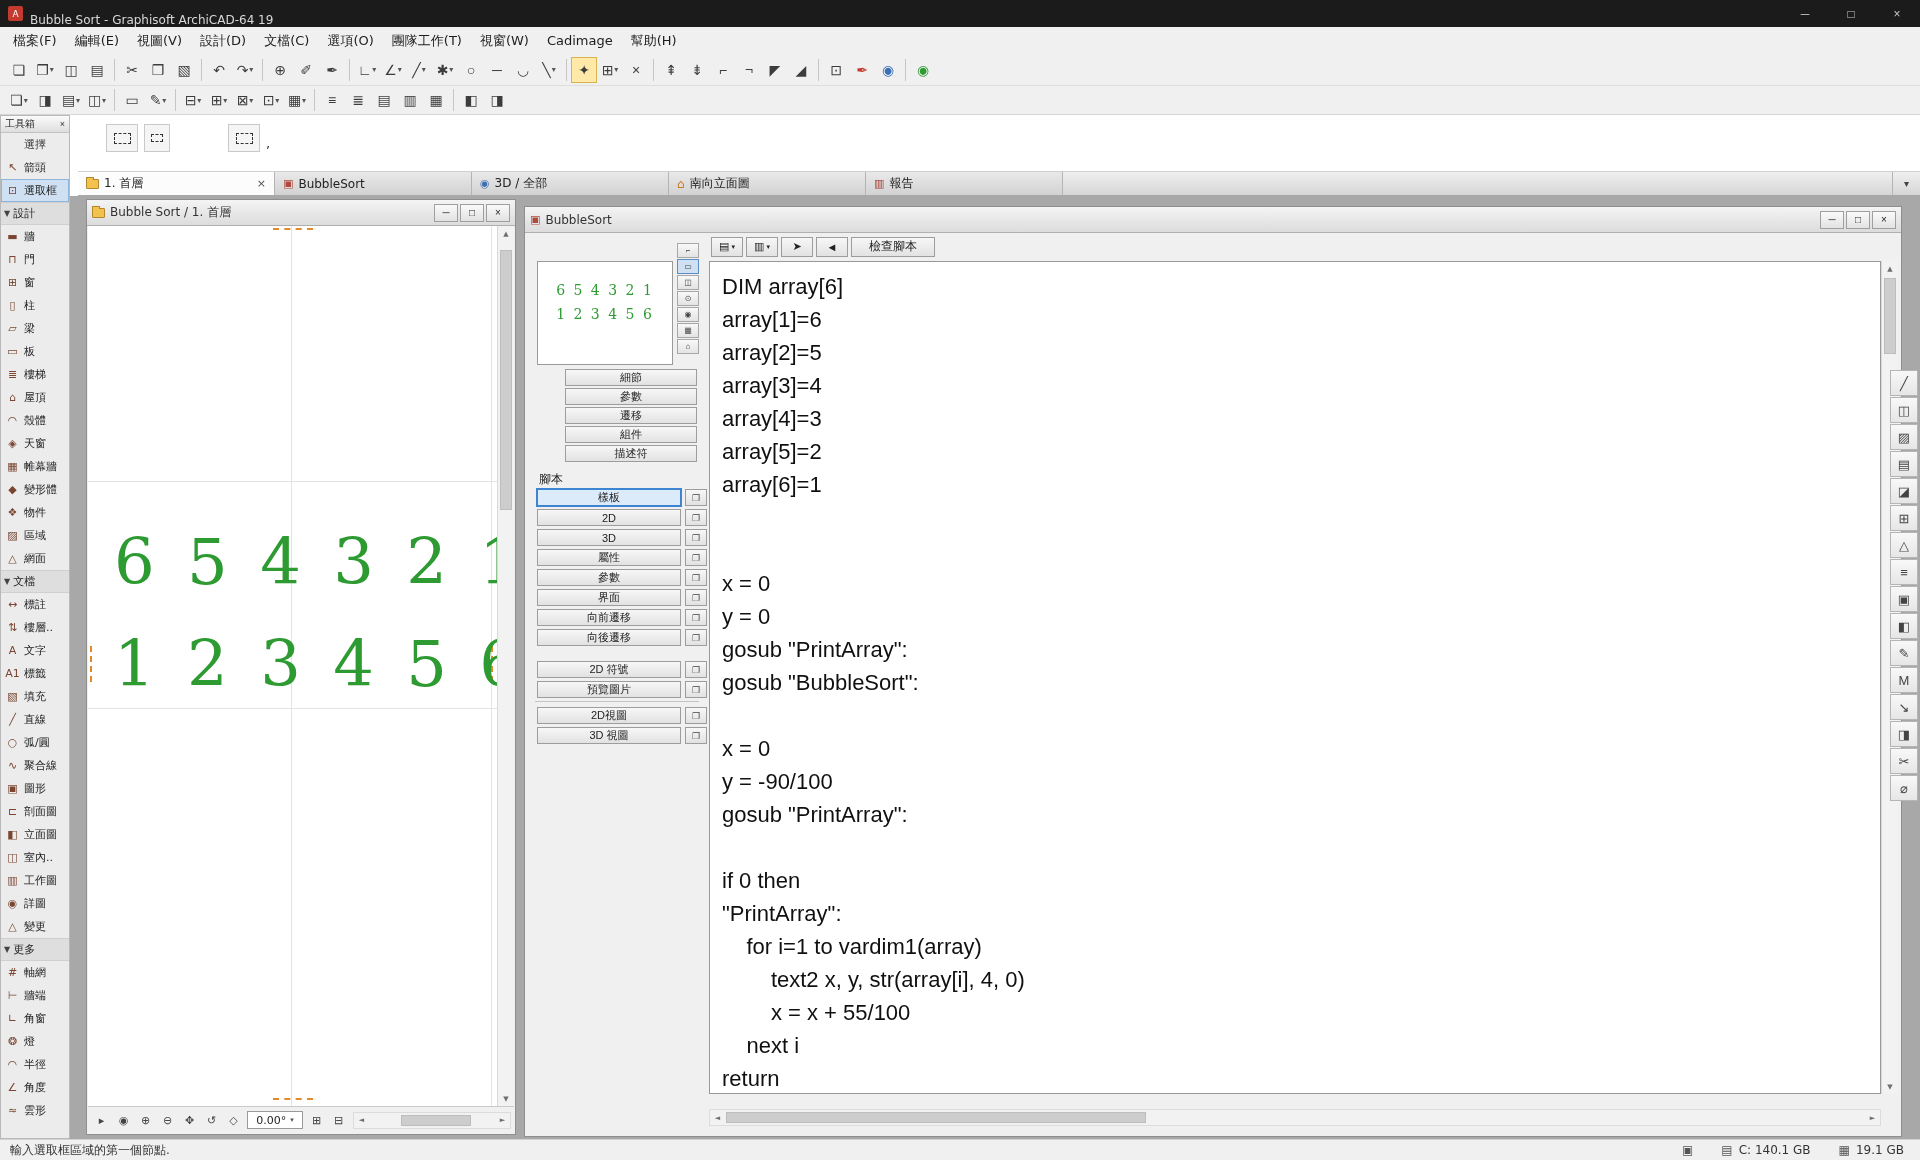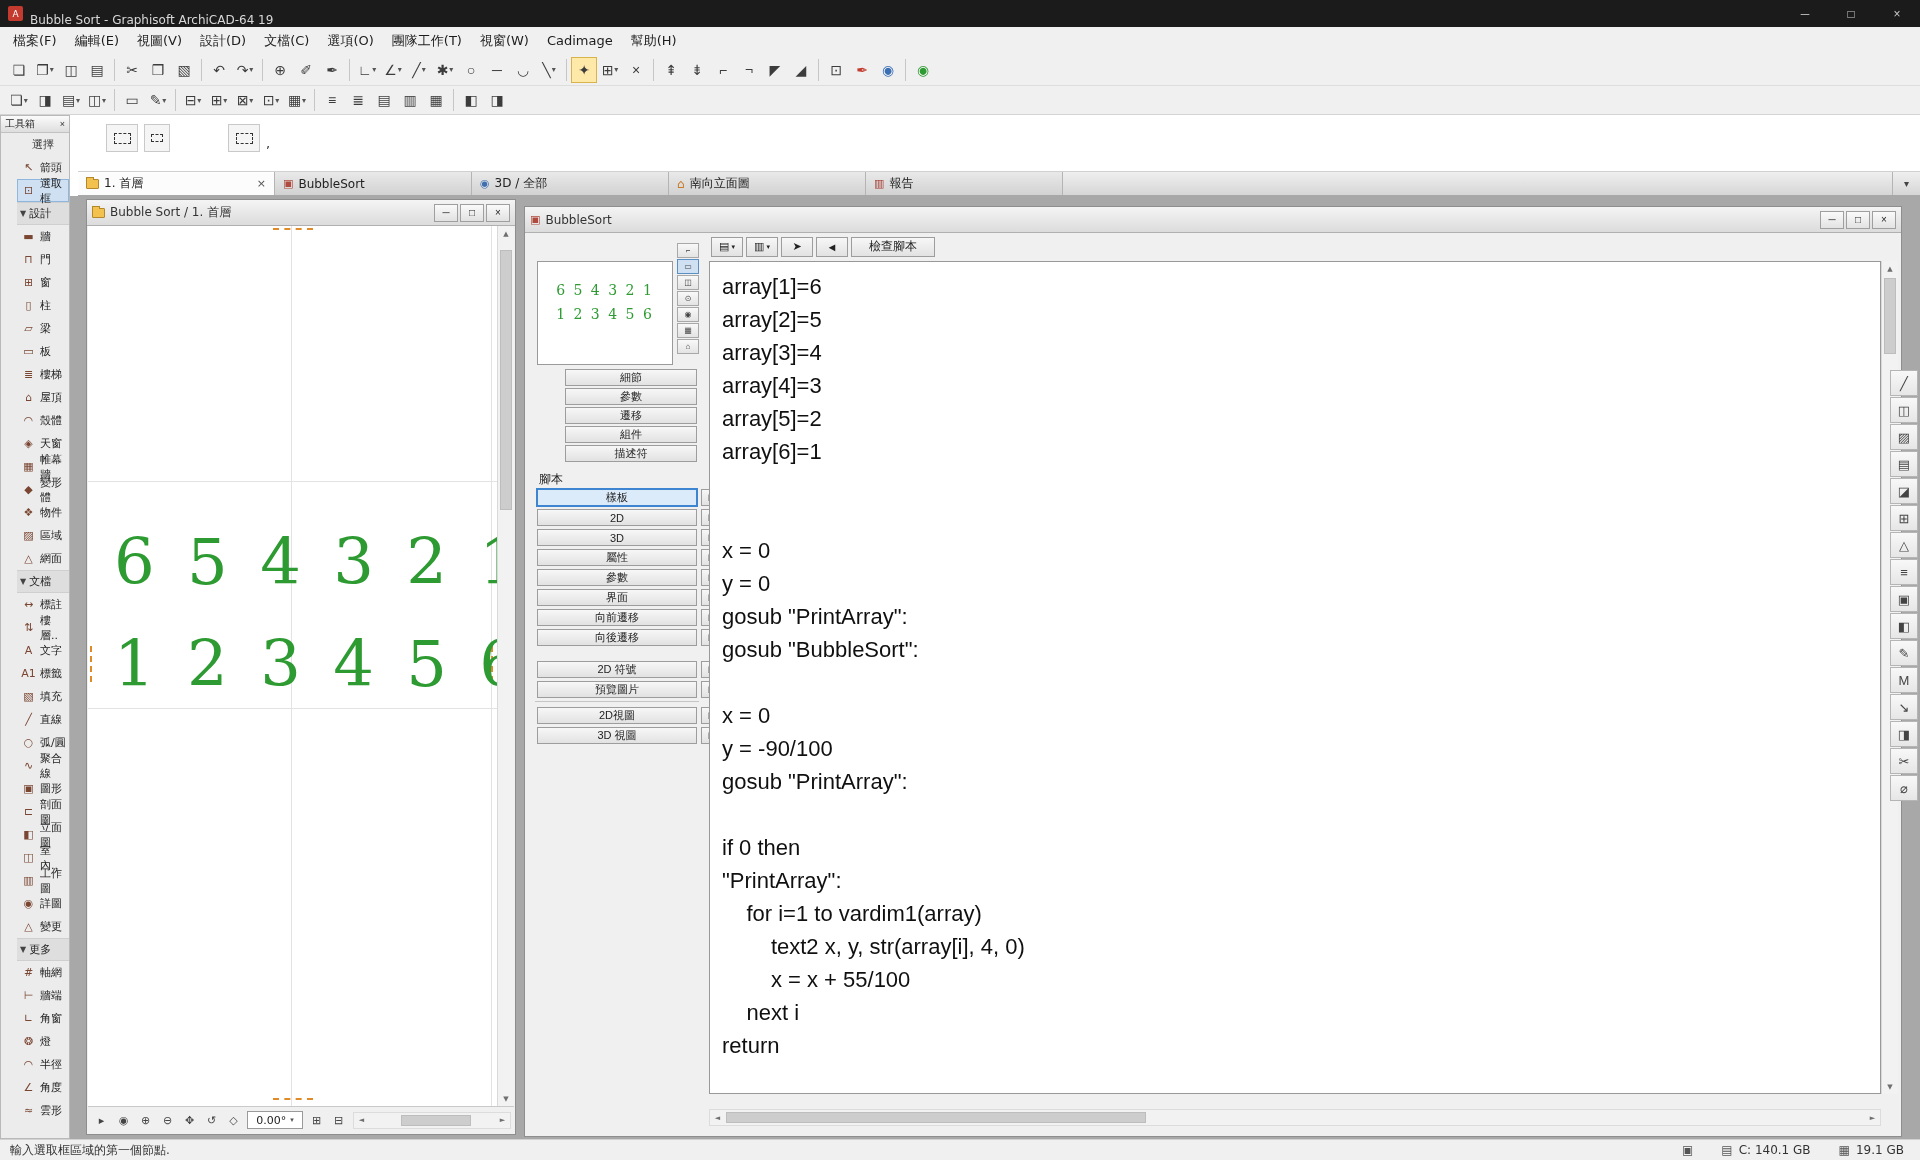--- a/index.html
+++ b/index.html
@@ -21,21 +21,21 @@
   .t2 { top:86px; height:29px; border-bottom:1px solid #d4d4d4; }
   .tb-btn { height:26px; min-width:26px; padding:0 2px; display:flex; align-items:center; justify-content:center; background:transparent; border:1px solid transparent; color:#3c3c3c; font-size:14px; }
   .tb-btn .dd { font-size:8px; color:#555; margin-left:1px; }
   .tb-btn.highlight { background:#ffe9a8; border-color:#d9b44a; }
   .tb-sep { width:1px; height:22px; background:#c6c6c6; margin:0 4px; flex:none; }
 
   
   .toolbox { position:absolute; left:0; top:115px; width:70px; bottom:21px; background:#ececec; border:1px solid #b9b9b9; z-index:6; display:flex; flex-direction:column; }
   .tbx-title { height:17px; display:flex; align-items:center; font-size:10px; padding:0 4px; background:linear-gradient(#fbfbfb,#dedede); border-bottom:1px solid #c2c2c2; }
   .tbx-close { margin-left:auto; font-size:9px; color:#333; background:none; border:none; }
-  .tbx-rows { flex:1; overflow:hidden;margin-left:16px; }
+  .tbx-rows { flex:1; overflow:hidden; }
   .tbx-row { height:23px; display:flex; align-items:center; padding:0 3px; gap:3px; font-size:11px; color:#222; }
   .tbx-row.header { justify-content:center; color:#333; }
   .tbx-row.section { background:#dedede; border-top:1px solid #cfcfcf; border-bottom:1px solid #cfcfcf; gap:3px; }
   .sec-arrow { font-size:8px; color:#444; }
   .tbx-row .g { width:17px; text-align:center; font-size:11px; color:#7a4632; flex:none; }
   .tbx-row.active { background:#cfe0f3; box-shadow:inset 0 0 0 1px #8fb6dd; }
 
   
   .petbar { position:absolute; left:106px; top:124px; display:flex; align-items:center; gap:6px; z-index:5; }
   .petbtn { width:32px; height:28px; background:#f5f5f5; border:1px solid #c9c9c9; display:flex; align-items:center; justify-content:center; }
@@ -105,21 +105,21 @@
   .pv-num { font-family:"DejaVu Serif","Liberation Serif",serif; font-size:14px; letter-spacing:2px; color:#2e9b32; line-height:24px; white-space:pre; }
   .pv-strip { position:absolute; left:152px; top:10px; width:22px; display:flex; flex-direction:column; gap:1px; }
   .pv-tool { height:15px; background:linear-gradient(#f8f8f8,#e4e4e4); border:1px solid #a8a8a8; font-size:8px; color:#444; display:flex; align-items:center; justify-content:center; }
   .pv-tool.selected { background:#cfe0f3; border-color:#5a8fc6; }
   .gw-secs { position:absolute; left:12px; top:136px; width:160px; display:flex; flex-direction:column; gap:2px;padding-left:28px; }
   .gbtn { height:17px; background:linear-gradient(#f7f7f7,#e2e2e2); border:1px solid #9d9d9d; font-size:11px; display:flex; align-items:center; justify-content:center; color:#222; }
   .gw-script-label { position:absolute; left:14px; top:238px; font-size:12px; color:#222; }
   .gw-rows { position:absolute; left:12px; display:flex; flex-direction:column; gap:3px; }
   .rows-script { top:256px; } .rows-res { top:428px;border-radius:10px; } .rows-view { top:474px; }
   .script-row { display:flex; gap:4px; }
-  .script-row .main { width:160px; }
+  .script-row .main { width:144px; }
   .script-row.selected .main { background:#dcebfa; border-color:#3d85d1; box-shadow:0 0 0 1px #3d85d1; }
   .wicon { width:22px; height:17px; background:linear-gradient(#f7f7f7,#e2e2e2); border:1px solid #9d9d9d; font-size:9px; color:#444; display:flex; align-items:center; justify-content:center; }
   .gw-hr { position:absolute; left:10px; top:468px; width:164px; height:1px; background:#c5c5c5; }
 
   .sc-toolbar { position:absolute; left:186px; top:3px; height:21px; display:flex; gap:3px; align-items:center; }
   .sc-toolbar .gbtn { height:20px; }
   .sc-toolbar .icon { width:32px; gap:2px; } .sc-toolbar .icon .dd { font-size:7px; }
   .sc-toolbar .check { width:84px; font-size:12px; }
   .code { position:absolute; left:184px; top:28px; right:20px; bottom:42px; background:#fff; border:1px solid #999; padding:8px 0 0 12px; overflow:hidden; font-family:"Liberation Sans","DejaVu Sans",sans-serif; }
   .code-line { height:33px; line-height:33px; font-size:22px; white-space:pre; color:#101010; }
@@ -595,20 +595,21 @@
           </button>
           <button class="gbtn icon">
             <span>◄</span>
           </button>
         </span>
       <button class="gbtn check">檢查腳本</button>
     </div>
 
     <div class="code">
 
+    <div class="code-line">DIM array[6]</div>
         <div class="code-line">array[1]=6</div>
         <div class="code-line">array[2]=5</div>
         <div class="code-line">array[3]=4</div>
         <div class="code-line">array[4]=3</div>
         <div class="code-line">array[5]=2</div>
         <div class="code-line">array[6]=1</div>
         <div class="code-line"></div>
         <div class="code-line"></div>
         <div class="code-line">x = 0</div>
         <div class="code-line">y = 0</div>

